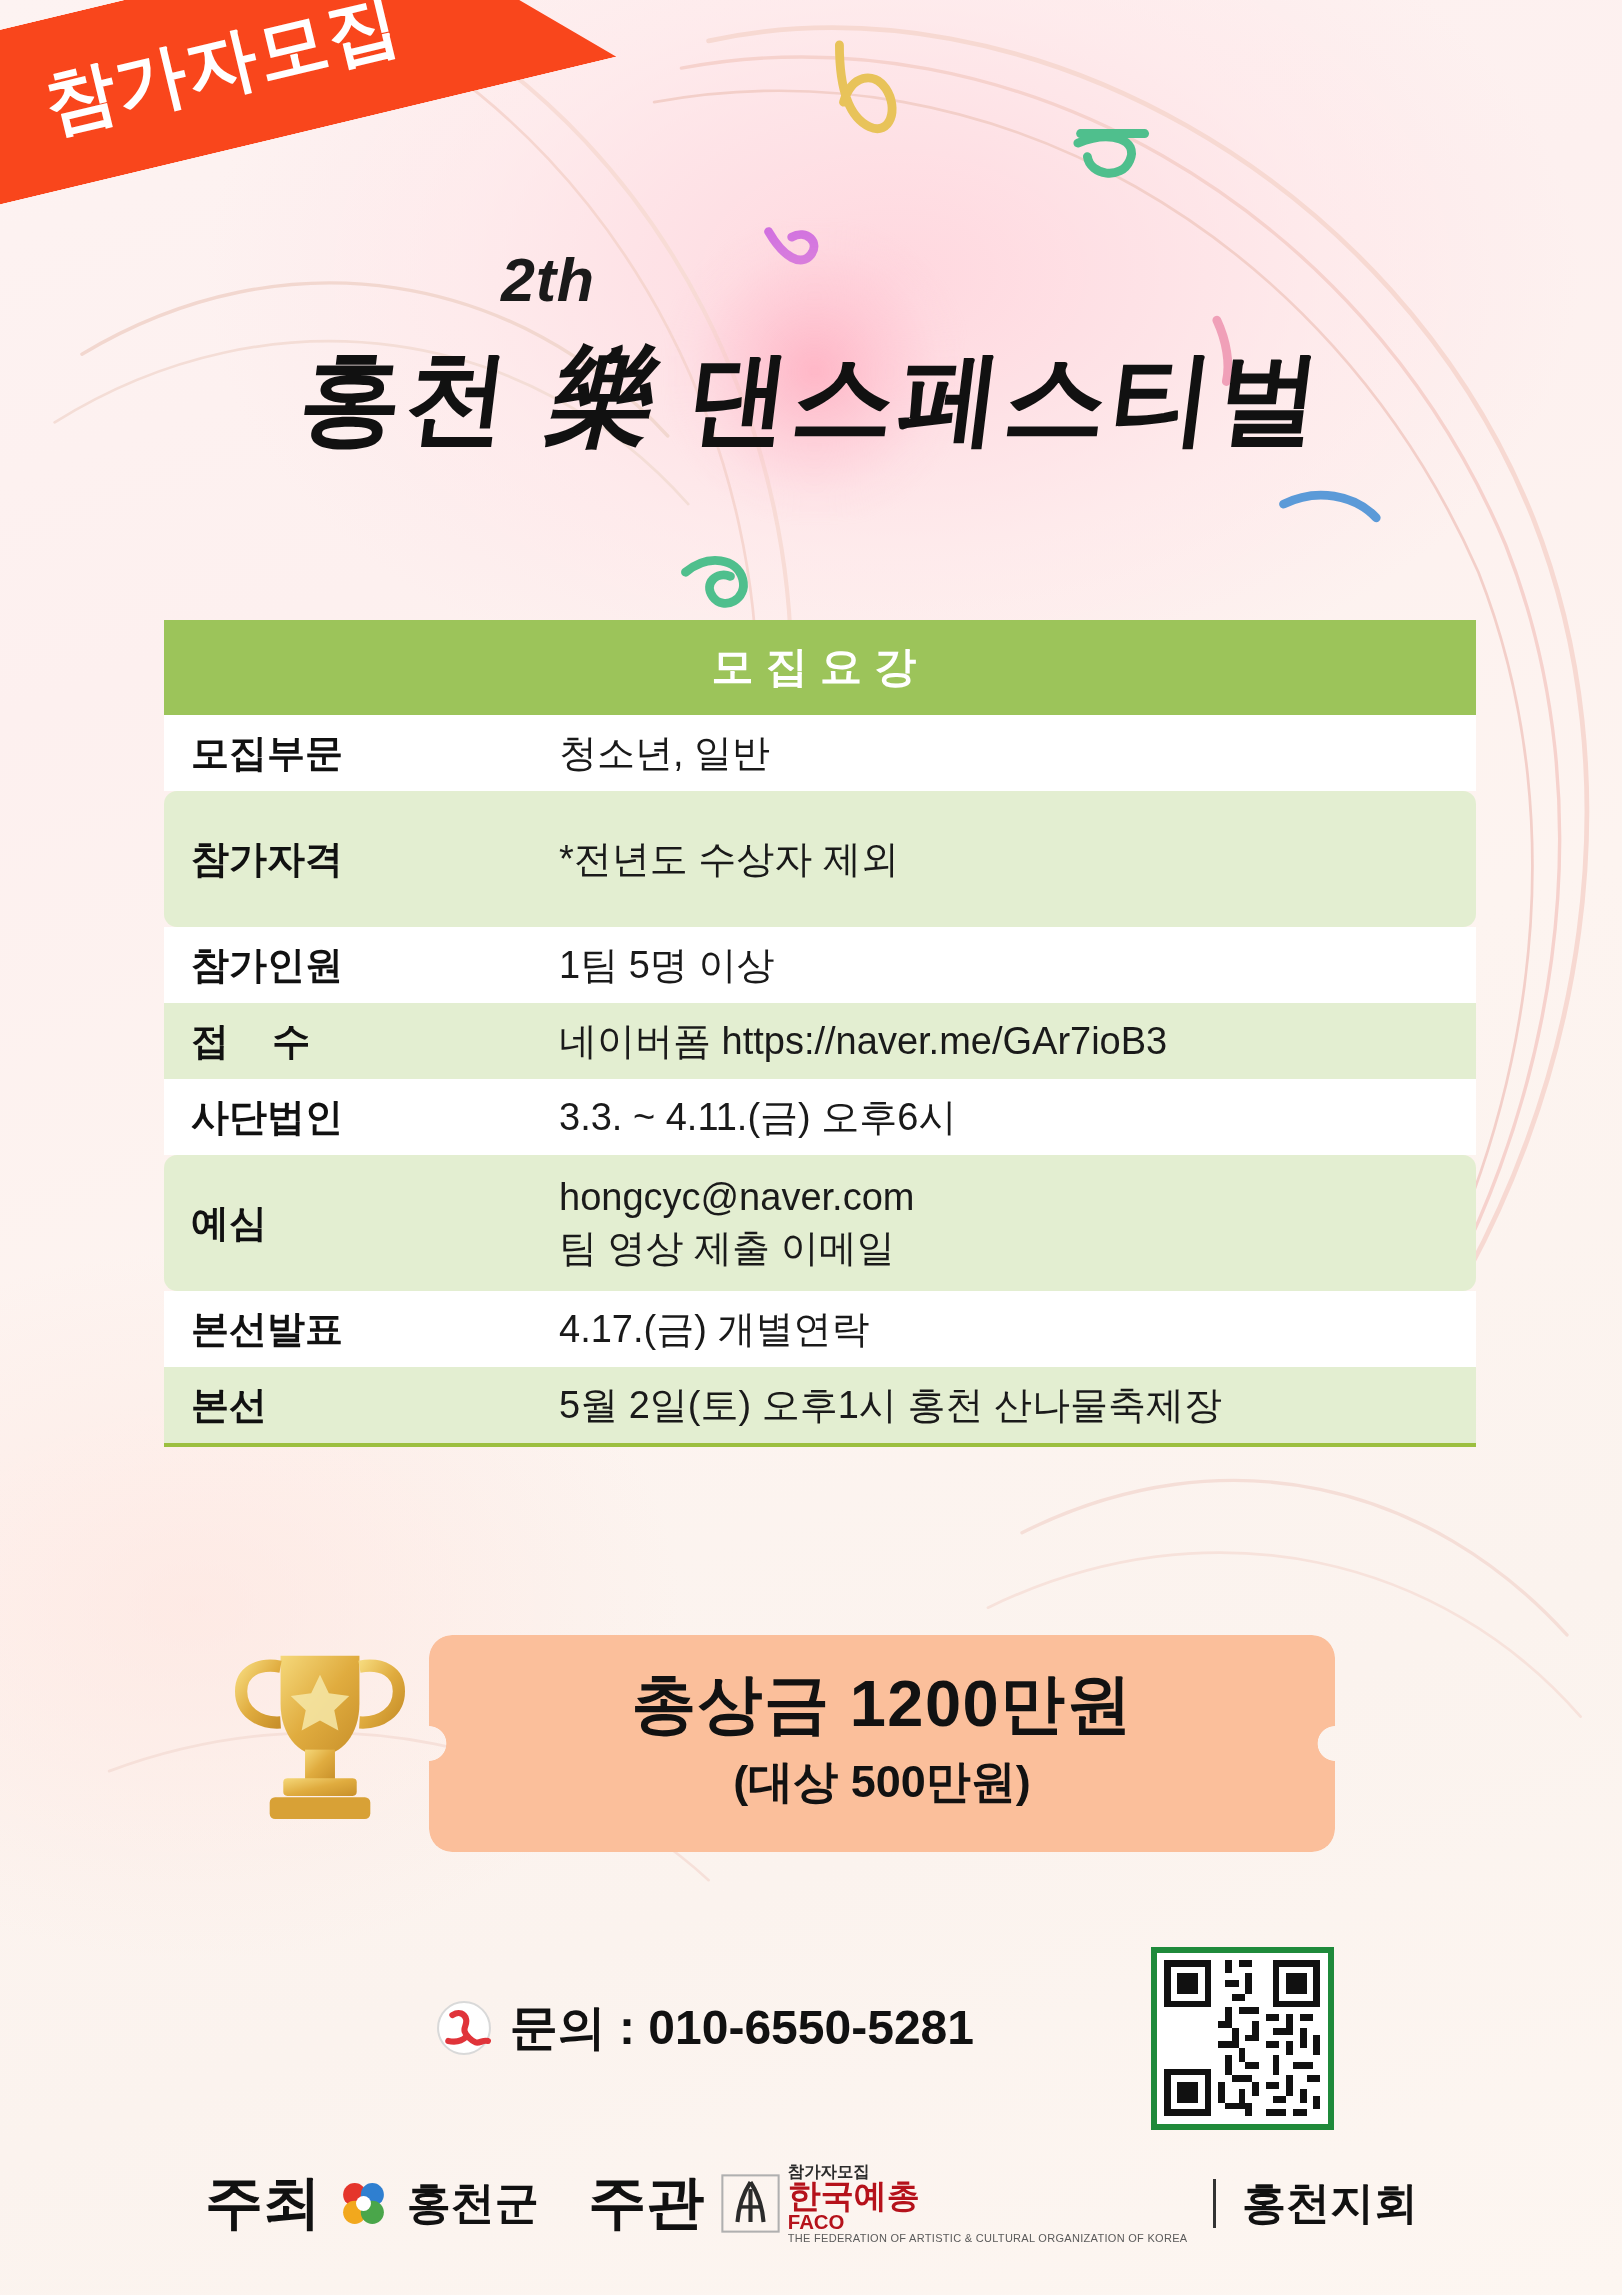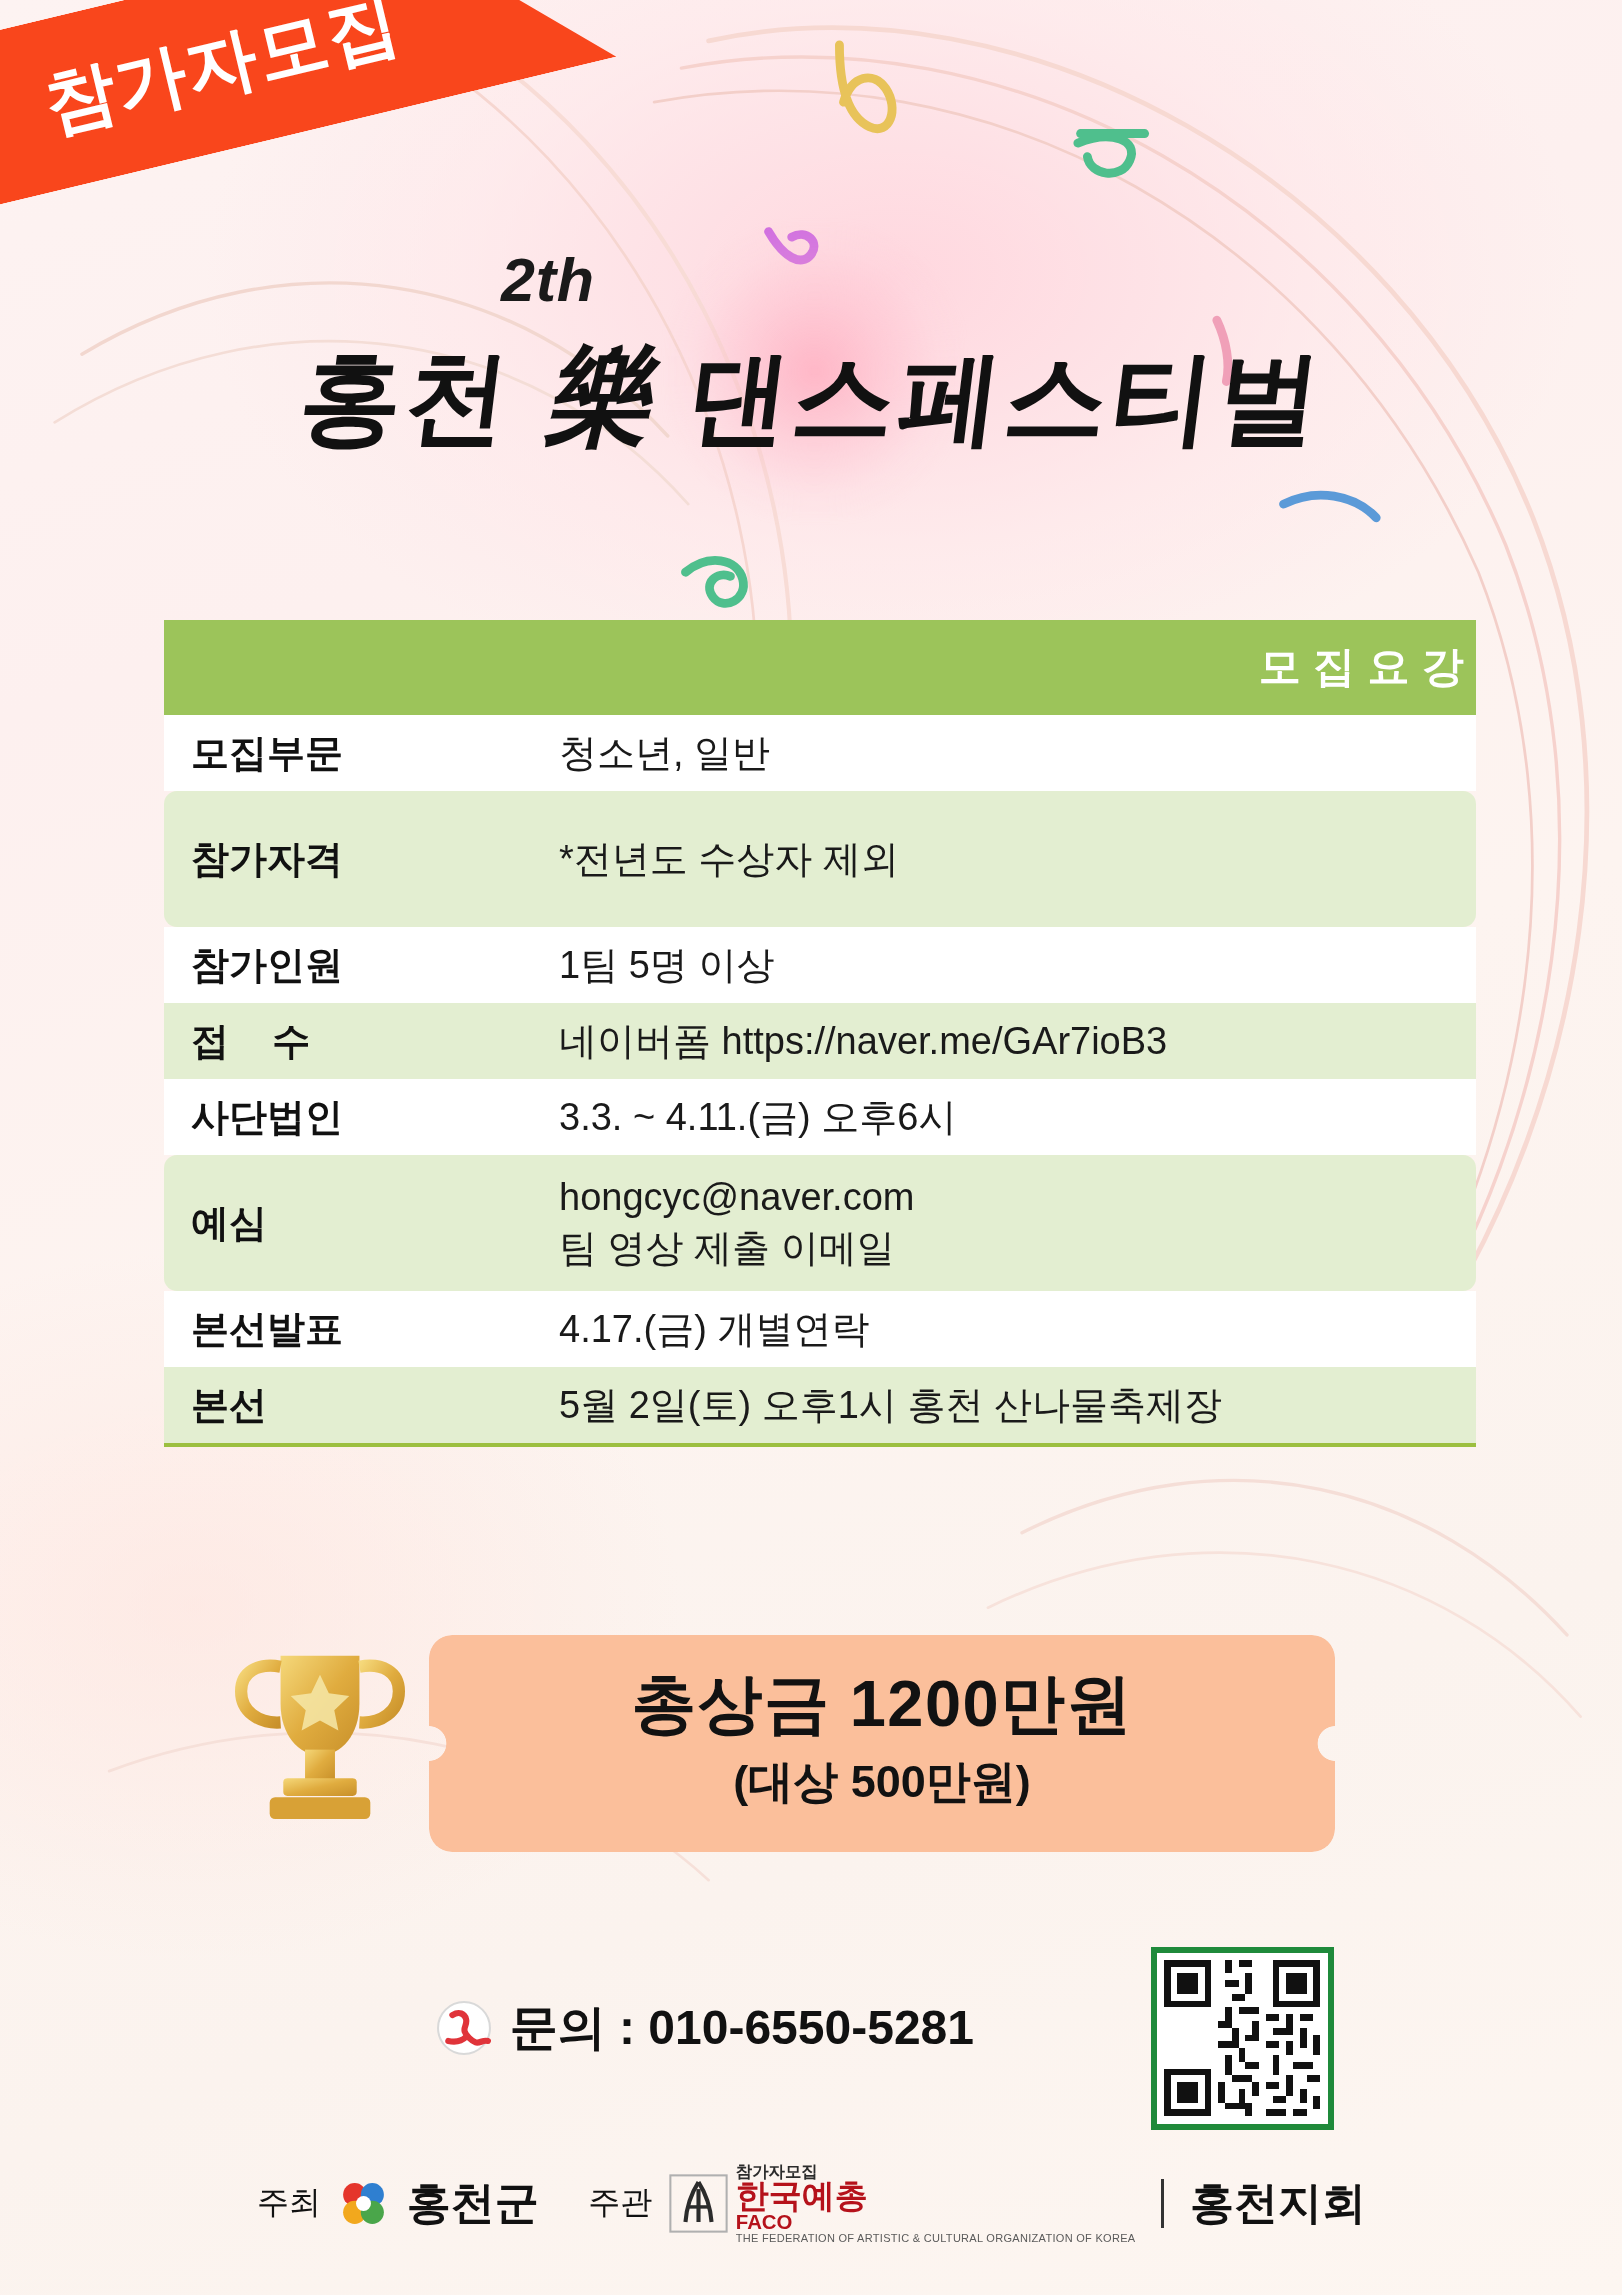--- a/index.html
+++ b/index.html
@@ -104,21 +104,21 @@
     left: 164px;
     top: 620px;
     width: 1312px;
     border-bottom: 4.8px solid #9cbf3f;
   }
   .table-head {
     background: #9cc45a;
     color: #ffffff;
     font-size: 42px;
     font-weight: bold;
-    text-align: right;
+    text-align: center;
     letter-spacing: 12.3px;
     padding: 19px 0 20.4px 0;
   }
   .row {
     display: flex;
     align-items: stretch;
     min-height: 76px;
   }
   .row.white { background: #ffffff; }
   .row.green { background: #e3eed1; }
@@ -220,22 +220,22 @@
     position: absolute;
     left: 0;
     right: 0;
     top: 2163px;
     display: flex;
     align-items: center;
     justify-content: center;
     gap: 16.4px;
   }
   .foot-label {
-    font-size: 32px;
-    font-weight: normal;
+    font-size: 58px;
+    font-weight: bold;
     color: #111111;
   }
   .foot-name {
     font-size: 44px;
     font-weight: bold;
     color: #111111;
   }
   .faco-wrap {
     display: flex;
     align-items: center;

